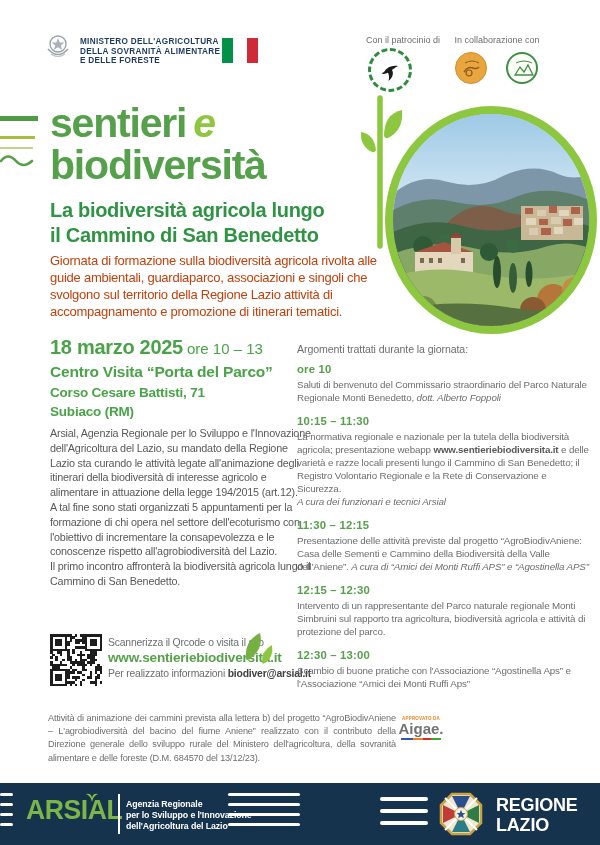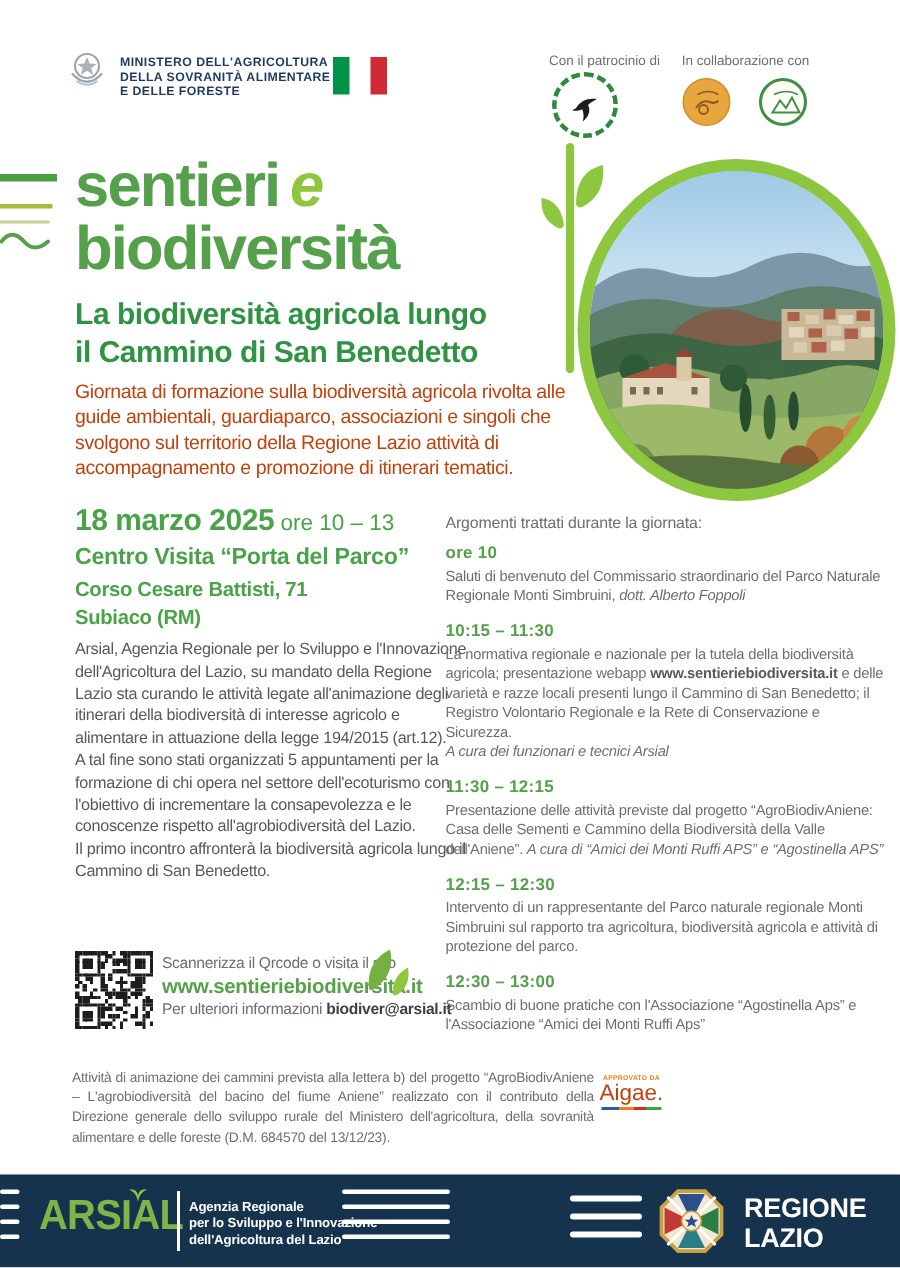--- a/index.html
+++ b/index.html
@@ -70,21 +70,21 @@
   .agenda-time{font-size:11.3px;font-weight:bold;color:#55a04a;letter-spacing:.2px;margin-bottom:3px;}
   .agenda-body{font-size:9.8px;line-height:13px;letter-spacing:-.15px;}
   .agenda-body .it{font-style:italic;}
   .agenda-body .bd{font-weight:bold;color:#58595b;}
   .agenda-body .block{display:block;}
   
   .footnote{position:absolute;left:48px;top:712px;width:348px;font-size:9.2px;line-height:13.2px;
             color:#6d6e71;text-align:justify;letter-spacing:-.15px;}
   .aigae-logo{position:absolute;left:398px;top:716px;width:46px;height:46px;text-align:center;}
   .aigae-approved{font-size:4.5px;color:#f08019;font-weight:bold;letter-spacing:.2px;}
-  .aigae-name{font-size:15px;font-weight:normal;color:#c2410c;line-height:15px;}
+  .aigae-name{font-size:15px;font-weight:bold;color:#737373;line-height:15px;}
   .aigae-bars{height:2.5px;margin:1.5px 3px 1px 3px;
               background:linear-gradient(90deg,#2b5ca8 0 30%,#f08019 30% 55%,#d42b2b 55% 75%,#3aaa35 75% 100%);}
   .aigae-sub{font-size:3.6px;color:#2b5ca8;line-height:4.4px;}
   .aigae-text{position:absolute;left:452px;top:720px;width:130px;font-size:10.2px;line-height:14.6px;
               color:#6d6e71;letter-spacing:-.2px;}
   
   .bar{position:absolute;left:0;top:783px;width:600px;height:62px;background:#16334d;}
   .bar .wline{position:absolute;background:#ffffff;border-radius:2px;}
   .arsial{position:absolute;left:26px;top:11px;font-size:28px;font-weight:bold;color:#7cb548;
           letter-spacing:-.5px;transform:scaleX(.95);transform-origin:left;}
@@ -474,36 +474,36 @@
         <i style="left:12.38px;top:49.52px"></i>
         <i style="left:14.86px;top:49.52px"></i>
         <i style="left:19.81px;top:49.52px"></i>
         <i style="left:24.76px;top:49.52px"></i>
         <i style="left:29.71px;top:49.52px"></i>
         <i style="left:44.57px;top:49.52px"></i>
       </div>
     <div class="qr-text">
       <div class="qr-line1">Scannerizza il Qrcode o visita il sito</div>
       <div class="qr-url">www.sentieriebiodiversita.it</div>
-      <div class="qr-line3"><span>Per ulteriori informazioni </span><b>biodiver@arsial.it</b></div>
+      <div class="qr-line3"><span>Per realizzato informazioni </span><b>biodiver@arsial.it</b></div>
     </div>
     <div class="qr-leaves">
       <svg width="40" height="42" viewBox="0 0 40 42">
         <path d="M10 30 Q8 12 24 4 Q28 20 14 30 Q11 32 10 30 Z" fill="#76b043"></path>
         <path d="M26 34 Q25 22 36 16 Q38 28 29 34 Q27 35 26 34 Z" fill="#8dc63f"></path>
       </svg>
     </div>
   </div>
 
   <div class="agenda">
     <div class="agenda-heading">Argomenti trattati durante la giornata:</div>
 
     <div class="agenda-item">
       <div class="agenda-time">ore 10</div>
-      <div class="agenda-body"><span>Saluti di benvenuto del Commissario straordinario del Parco Naturale Regionale Monti Simbruini, </span><span class="it">dott. Alberto Foppoli</span></div>
+      <div class="agenda-body"><span>Saluti di benvenuto del Commissario straordinario del Parco Naturale Regionale Monti Benedetto, </span><span class="it">dott. Alberto Foppoli</span></div>
     </div>
     <div class="agenda-item">
       <div class="agenda-time">10:15 – 11:30</div>
       <div class="agenda-body"><span>La normativa regionale e nazionale per la tutela della biodiversità agricola; presentazione webapp </span><span class="bd">www.sentieriebiodiversita.it</span><span> e delle varietà e razze locali presenti lungo il Cammino di San Benedetto; il Registro Volontario Regionale e la Rete di Conservazione e Sicurezza.</span><span class="it block">A cura dei funzionari e tecnici Arsial</span></div>
     </div>
     <div class="agenda-item">
       <div class="agenda-time">11:30 – 12:15</div>
       <div class="agenda-body"><span>Presentazione delle attività previste dal progetto “AgroBiodivAniene: Casa delle Sementi e Cammino della Biodiversità della Valle dell'Aniene”. </span><span class="it">A cura di “Amici dei Monti Ruffi APS” e “Agostinella APS”</span></div>
     </div>
     <div class="agenda-item">

